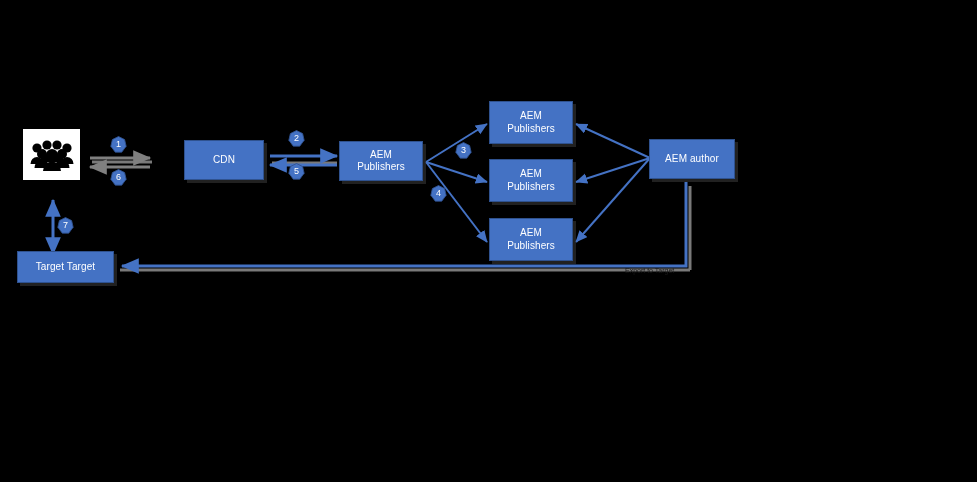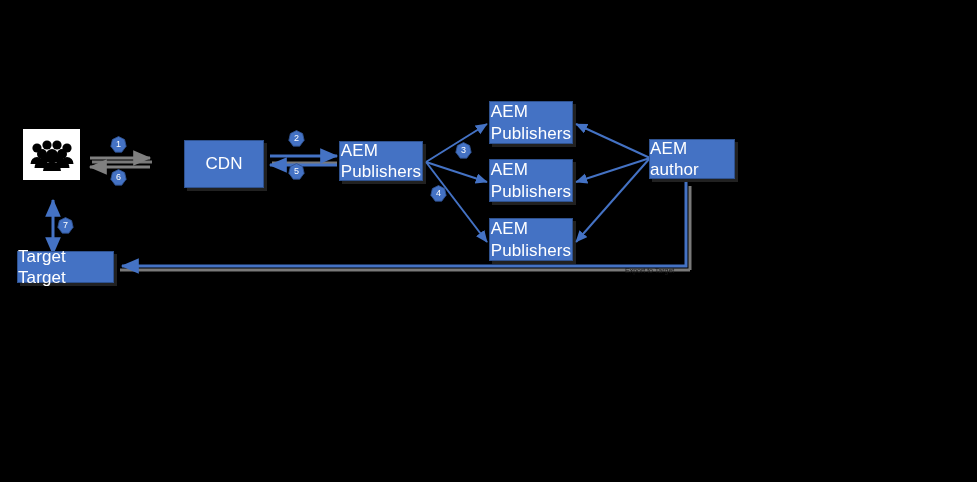--- a/index.html
+++ b/index.html
@@ -23,23 +23,23 @@
   
   .node {
     position: absolute;
     box-sizing: border-box;
     background: #4472C4;
     border: 1px solid #2F528F;
     color: #FFFFFF;
     display: flex;
     align-items: center;
     justify-content: center;
-    text-align: left;
+    text-align: center;
     line-height: 1.25;
-    font-size: 17px;
+    font-size: 10px;
     letter-spacing: 0.1px;
     box-shadow: 3px 3px 0 rgba(60,60,60,0.55);
     z-index: 5;
   }
   .node span { display: block; }
   
   #users-icon-tile {
     position: absolute;
     background: #FFFFFF;
     display: flex;
@@ -147,21 +147,21 @@
       <circle cx="13" cy="16" r="5" fill="#000"></circle>
       <circle cx="33" cy="16" r="5" fill="#000"></circle>
       <path d="M5.5,30 a7.5,8 0 0 1 15,0 z" fill="#000"></path>
       <path d="M25.5,30 a7.5,8 0 0 1 15,0 z" fill="#000"></path>
 
       <circle cx="23" cy="17" r="6" fill="#000"></circle>
       <path d="M14,33 a9,9.5 0 0 1 18,0 z" fill="#000"></path>
     </svg>
   </div>
 
-  <div class="node" style="left:184px; top:140px; width:80px; height:48px;">
+  <div class="node" style="left:184px; top:140px; width:80px; height:40px;">
     <span>CDN</span>
   </div>
 
   <div class="node" style="left:339px; top:141px; width:84px; height:40px;">
     <div>
       <span>AEM</span>
       <span>Publishers</span>
     </div>
   </div>
 

